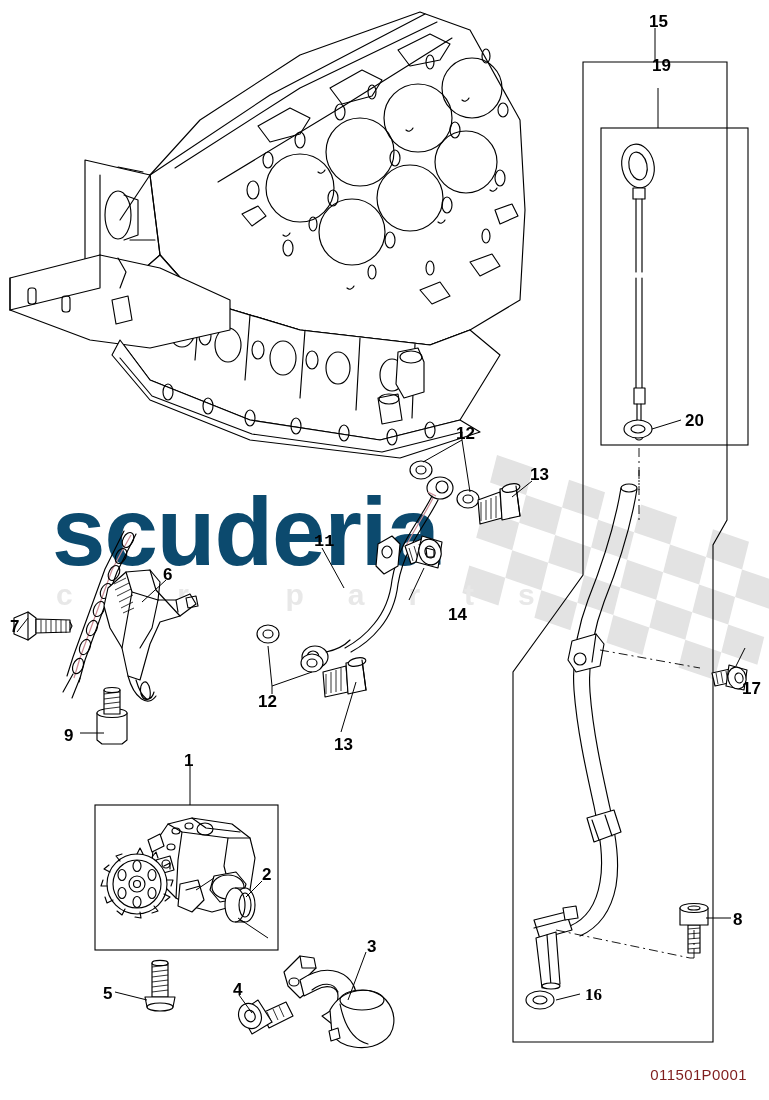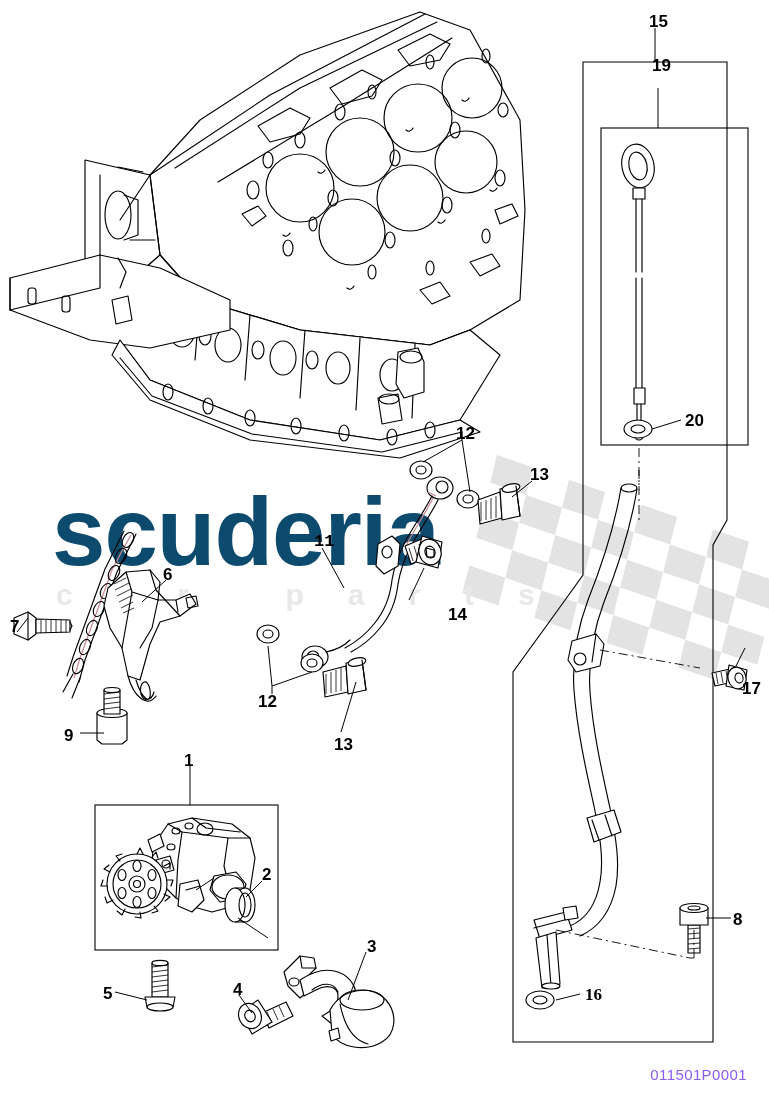--- a/index.html
+++ b/index.html
@@ -5,21 +5,21 @@
   html,body{margin:0;padding:0;background:#ffffff;}
   body{width:769px;height:1100px;position:relative;overflow:hidden;
        font-family:"Liberation Sans",sans-serif;}
   #stage{position:absolute;left:0;top:0;width:769px;height:1100px;background:#fff;}
   svg.layer{position:absolute;left:0;top:0;width:769px;height:1100px;}
   .wm-scuderia{position:absolute;left:52px;top:484px;font-size:96px;font-weight:bold;
       color:#0c4a6e;letter-spacing:-1px;line-height:1;user-select:none;}
   .wm-carparts{position:absolute;left:56px;top:580px;font-size:30px;font-weight:bold;
       color:#e8e8e8;letter-spacing:44px;line-height:1;user-select:none;}
   .callout{position:absolute;font-size:17px;font-weight:bold;color:#000;line-height:1;text-align:right;}
-  .partnum{position:absolute;right:22px;top:1066px;font-size:15px;color:#8b5cf6;letter-spacing:.4px;}
+  .partnum{position:absolute;right:22px;top:1066px;font-size:15px;color:#7f1d1d;letter-spacing:.4px;}
 </style>
 </head>
 <body>
 
 <div id="stage">
 
   <svg class="layer" viewBox="0 0 769 1100">
     <g fill="#e3e3e3">
       <g transform="translate(497,455) skewY(19) skewX(-13)">
         <rect x="0" y="0" width="36" height="30"></rect>

